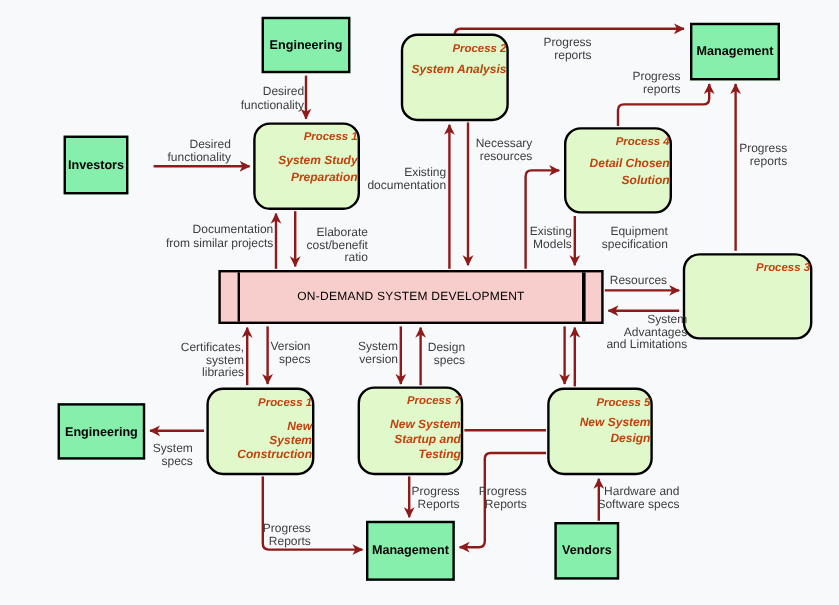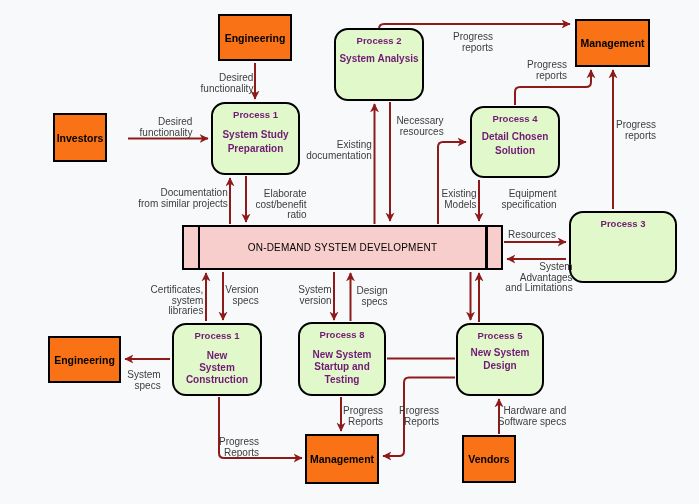--- a/index.html
+++ b/index.html
@@ -5,28 +5,28 @@
   html,body{margin:0;padding:0;}
   body{
     width:699px;height:504px;overflow:hidden;
     background:#f8f9fb;
     font-family:"Liberation Sans","DejaVu Sans",sans-serif;
   }
   #stage{position:relative;width:699px;height:504px;background:#f8f9fb;}
   #edges{position:absolute;left:0;top:0;width:699px;height:504px;}
   .entity{
     position:absolute;box-sizing:border-box;
-    background:#f97316;border:2.5px solid #000000;
+    background:#86efac;border:2.5px solid #000000;
     display:flex;align-items:center;justify-content:center;
     font-weight:bold;font-size:10.5px;color:#000;text-align:center;
   }
   .process{
     position:absolute;box-sizing:border-box;
     background:#e1f8ca;border:2.5px solid #000000;border-radius:14px;
-    text-align:center;color:#701a75;
+    text-align:right;color:#c2410c;font-style:italic;
   }
   .p-title{font-weight:bold;font-size:9.5px;margin-top:4.5px;}
   .p-body{font-weight:bold;font-size:10px;line-height:14px;margin-top:8px;white-space:pre;}
   #store{
     position:absolute;box-sizing:border-box;
     left:182px;top:225px;width:321px;height:45px;
     background:#f8cecc;border:2.5px solid #000000;
     display:flex;align-items:center;justify-content:center;
   }
   #store .cap{position:absolute;top:0;bottom:0;width:2.5px;background:#000;}
@@ -120,21 +120,21 @@
     <div class="p-body" style="margin-top:5px;line-height:13px">New System
 Design</div>
   </div>
   <div class="process" style="left:172px;top:323px;width:90px;height:73px">
     <div class="p-title">Process 1</div>
     <div class="p-body" style="margin-top:9px;line-height:12px">New
 System
 Construction</div>
   </div>
   <div class="process" style="left:298px;top:322px;width:88px;height:74px">
-    <div class="p-title">Process 8</div>
+    <div class="p-title">Process 7</div>
     <div class="p-body" style="margin-top:9px;line-height:12.5px">New System
 Startup and
 Testing</div>
   </div>
 
   <div id="store">
     <div class="cap left"></div>
     <div class="cap right"></div>
     <span class="store-label">ON-DEMAND SYSTEM DEVELOPMENT</span>
   </div>

